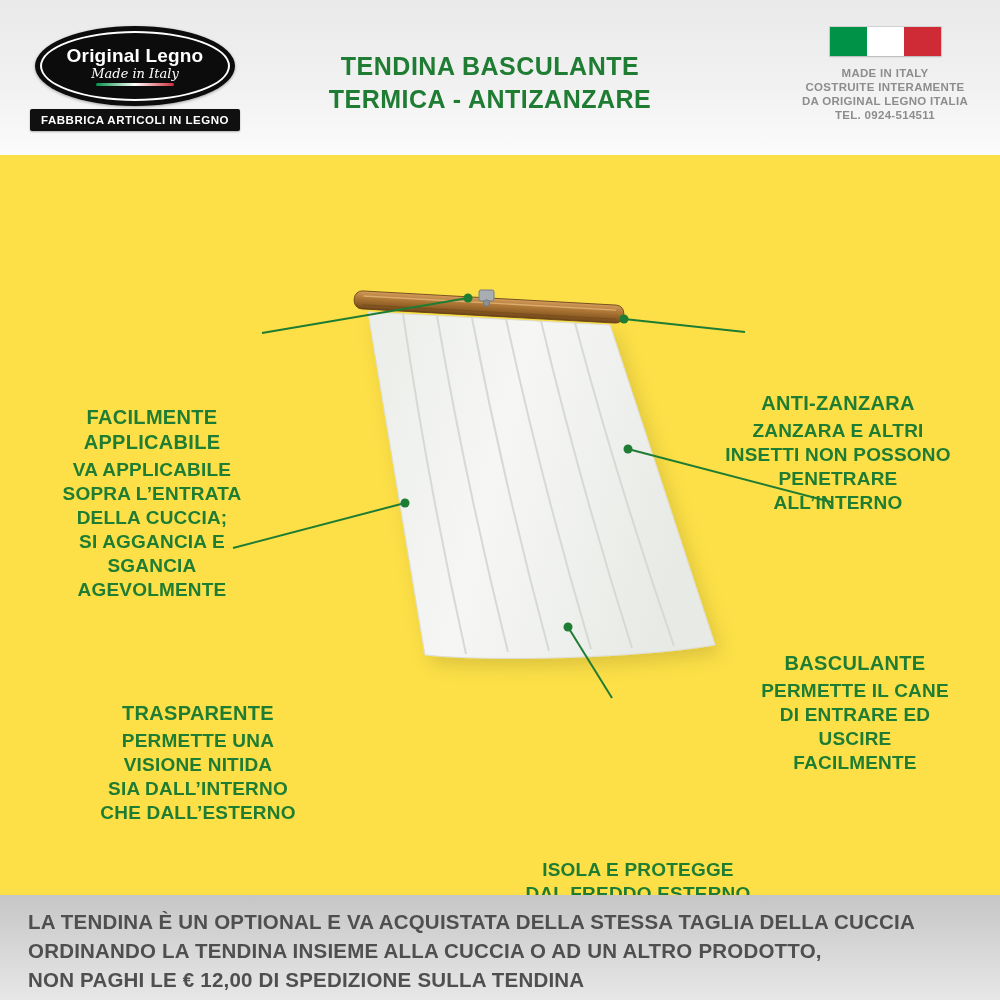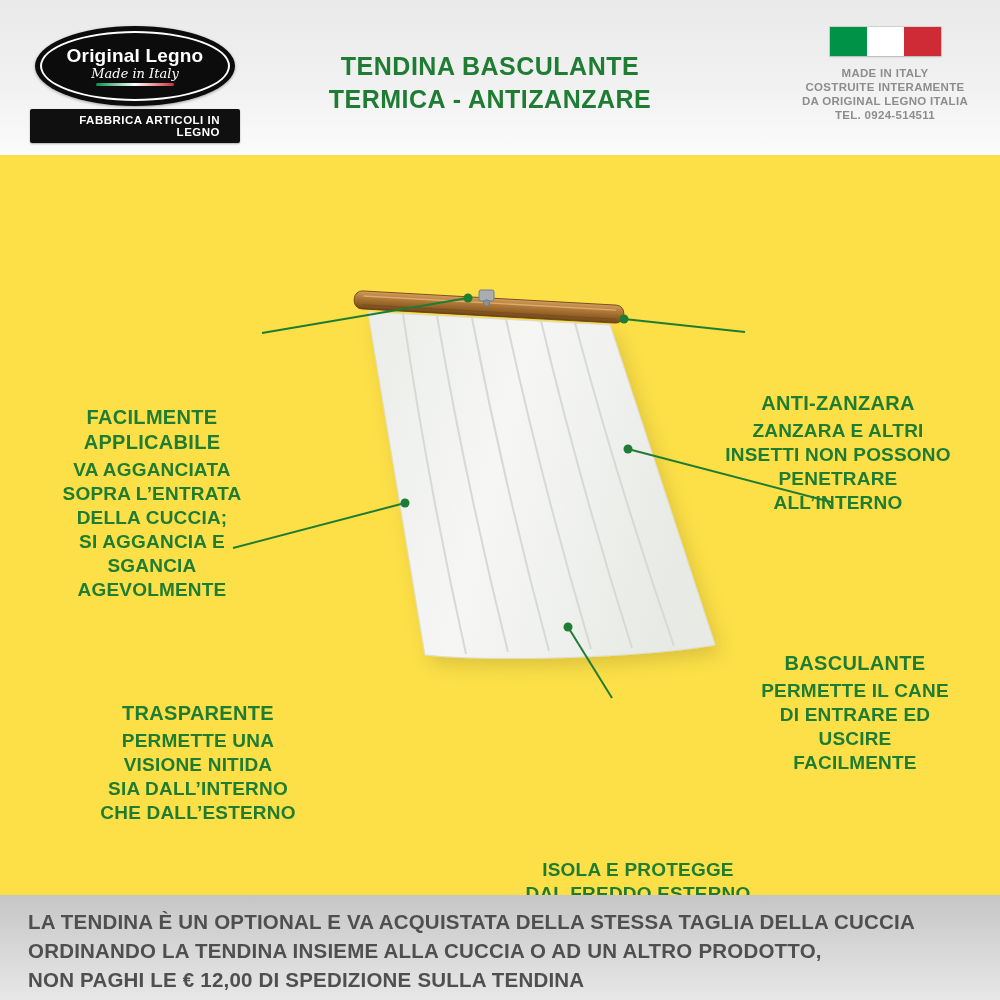--- a/index.html
+++ b/index.html
@@ -11,41 +11,41 @@
     overflow: hidden;
     font-family: "Liberation Sans", sans-serif;
   }
 
   
   .header {
     position: absolute; left: 0; top: 0; width: 1000px; height: 155px;
     background: linear-gradient(180deg, #e9e9e9 0%, #f1f1f1 55%, #fbfbfb 100%);
     box-shadow: 0 1px 3px rgba(0,0,0,0.08);
   }
-  .logo { position: absolute; left: 30px; top: 26px; width: 210px; text-align: right; }
+  .logo { position: absolute; left: 30px; top: 26px; width: 210px; text-align: center; }
   .logo-oval {
     width: 200px; height: 80px; margin: 0 auto;
     background: #0c0c0c; border-radius: 50%;
     display: flex; align-items: center; justify-content: center;
     box-shadow: 0 1px 3px rgba(0,0,0,0.35);
   }
   .logo-oval-inner {
     width: 186px; height: 66px; border: 2px solid #ffffff; border-radius: 50%;
     display: flex; flex-direction: column; align-items: center; justify-content: center;
   }
   .logo-title { color: #ffffff; font-weight: bold; font-size: 19px; letter-spacing: .2px; line-height: 20px; }
   .logo-script { color: #ffffff; font-family: "DejaVu Serif", serif; font-style: italic; font-size: 13px; line-height: 15px; }
   .logo-swish {
     display: block; width: 78px; height: 3px; border-radius: 2px; margin-top: 2px;
     background: linear-gradient(90deg, var(--flag_green), #ffffff 50%, var(--flag_red));
   }
   .logo-banner {
     margin-top: 3px; background: #101010; color: #ffffff;
     font-size: 11.5px; font-weight: bold; letter-spacing: .5px;
-    padding: 5px 20px; border-radius: 2px;
+    padding: 5px 8px; border-radius: 2px;
     box-shadow: 0 1px 2px rgba(0,0,0,0.3);
   }
   .header-title {
     position: absolute; left: 270px; top: 50px; width: 440px;
     text-align: center; color: var(--green);
     font-size: 25px; font-weight: bold; line-height: 33px; letter-spacing: .5px;
     white-space: pre-line;
   }
   .flag {
     position: absolute; left: 830px; top: 27px; width: 111px; height: 29px;
@@ -175,21 +175,21 @@
         <circle class="co-dot" cx="624" cy="164" r="4.5"></circle>
         <circle class="co-dot" cx="405" cy="348" r="4.5"></circle>
         <circle class="co-dot" cx="628" cy="294" r="4.5"></circle>
         <circle class="co-dot" cx="568" cy="472" r="4.5"></circle>
       </g>
     </svg>
 
     <div class="callout c1">
       <span class="co-title">FACILMENTE
 APPLICABILE</span>
-      <span class="co-body">VA AGGANCIATA
+      <span class="co-body">VA APPLICABILE
 SOPRA L’ENTRATA
 DELLA CUCCIA;
 SI AGGANCIA E
 SGANCIA
 AGEVOLMENTE</span>
     </div>
 
     <div class="callout c3">
       <span class="co-title">TRASPARENTE</span>
       <span class="co-body">PERMETTE UNA

